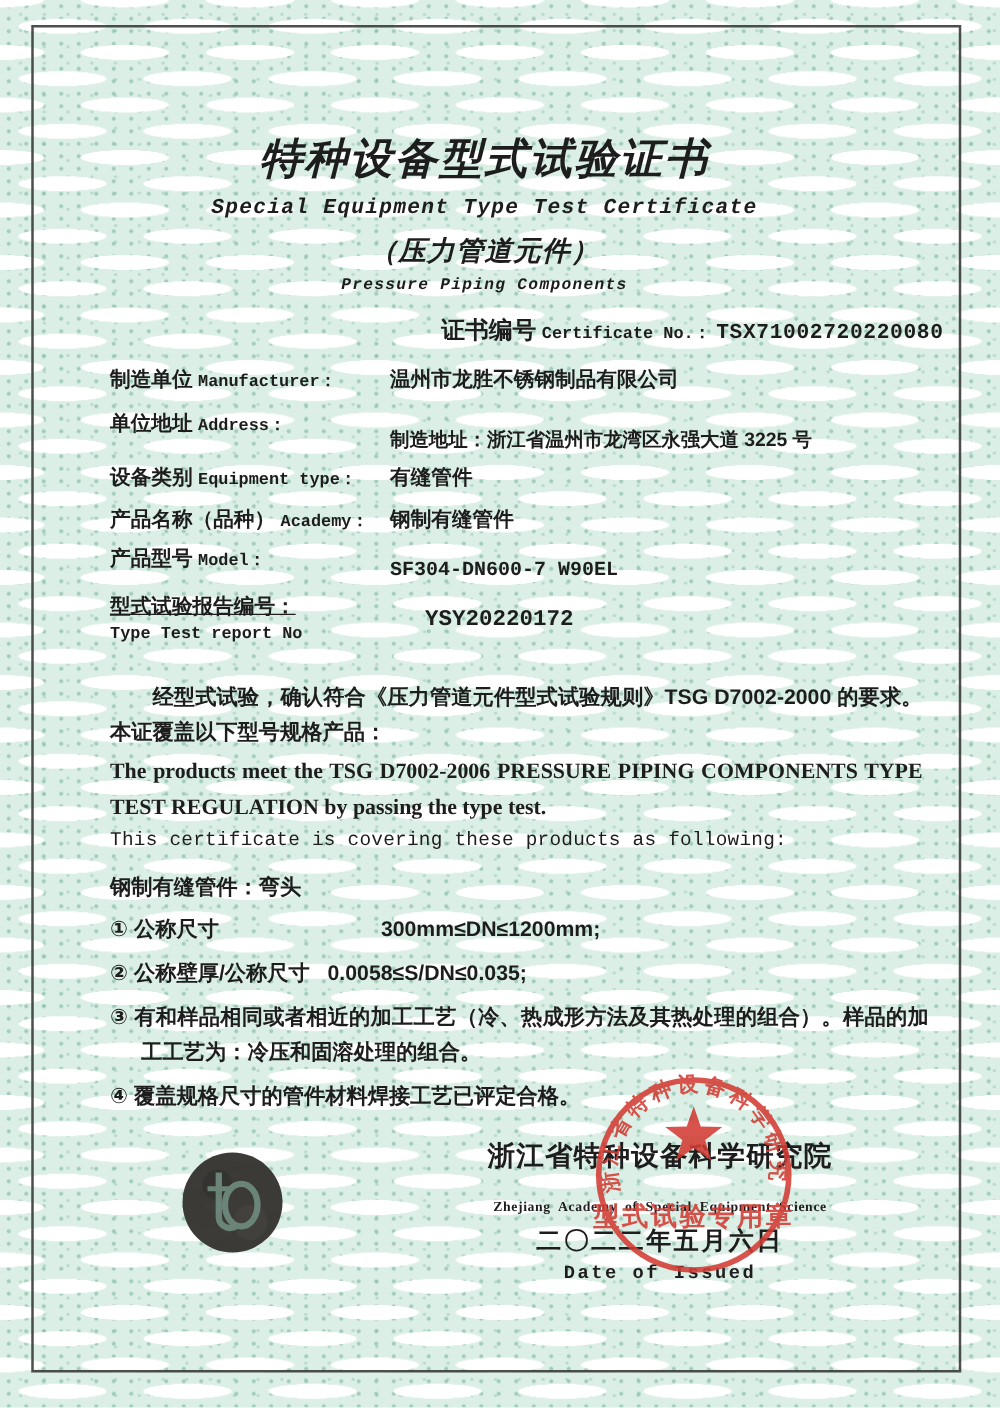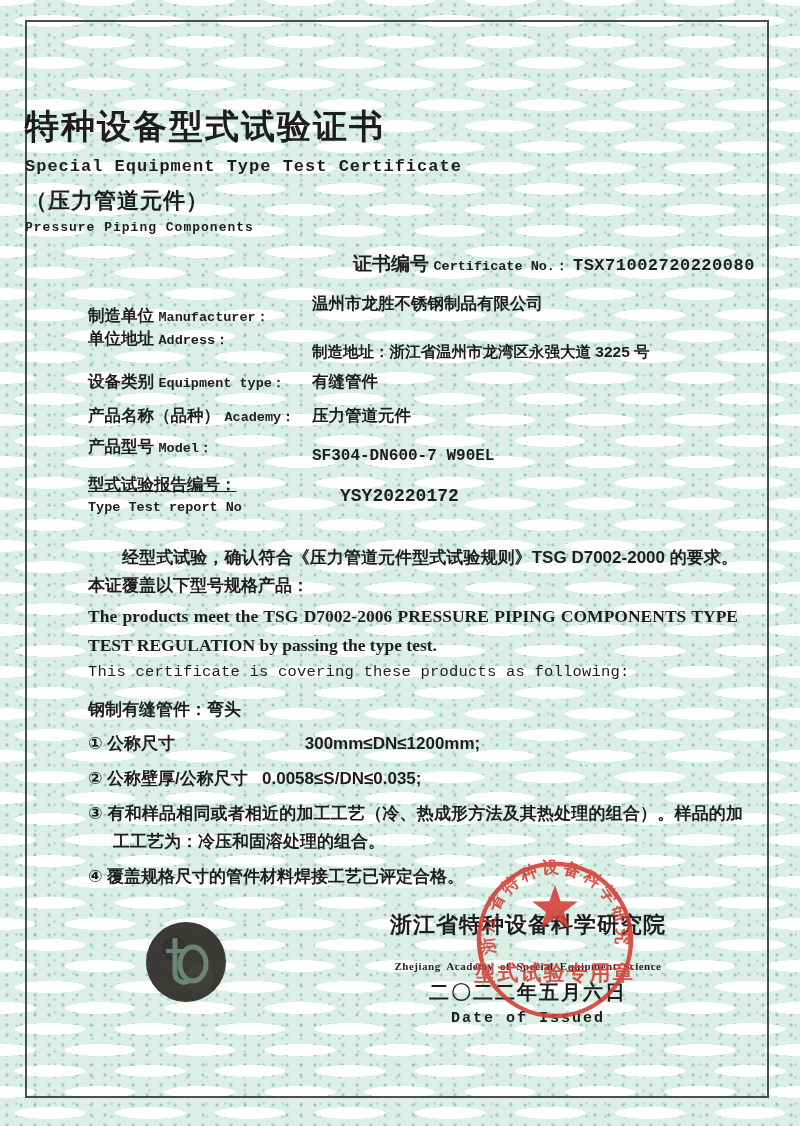--- a/index.html
+++ b/index.html
@@ -20,21 +20,21 @@
       radial-gradient(circle 1.6px at center, rgba(120,185,160,0.38) 0 1px, rgba(120,185,160,0) 1.6px);
     background-size:100px 42px,100px 42px,14px 10px,19px 13px;
     background-position:0 0,50px 21px,0 0,7px 5px;
   }
   .border-frame{
     position:absolute;left:25px;top:20px;width:744px;height:1078px;
     border:2px solid rgba(45,48,44,0.85);
     box-sizing:border-box;
   }
   .abs{position:absolute;}
-  .center-line{left:25px;width:725px;}
+  .center-line{left:25px;width:725px;text-align:center;font-style:italic;}
   .zh{font-family:"Liberation Sans","DejaVu Sans",sans-serif;}
   .mono{font-family:"Liberation Mono","DejaVu Sans Mono",monospace;}
   .serif{font-family:"Liberation Serif","DejaVu Serif",serif;}
 
   .title-zh{top:104px;font-size:34px;font-weight:800;letter-spacing:2px;}
   .title-en{top:157px;font-size:17px;font-weight:600;letter-spacing:1px;}
   .subtitle-zh{top:186px;font-size:22px;font-weight:700;letter-spacing:1px;}
   .subtitle-en{top:220px;font-size:13px;font-weight:600;letter-spacing:1px;}
 
   .cert-line{top:251px;left:353px;white-space:nowrap;}
@@ -77,21 +77,21 @@
   <div class="abs center-line title-en mono">Special Equipment Type Test Certificate</div>
   <div class="abs center-line subtitle-zh zh">（压力管道元件）</div>
   <div class="abs center-line subtitle-en mono">Pressure Piping Components</div>
 
   <div class="abs cert-line">
     <span class="zh-part zh">证书编号</span>
     <span class="en-part mono">Certificate No.：</span>
     <span class="no-part mono">TSX71002720220080</span>
   </div>
 
-  <div class="abs flabel" style="left:88px;top:305px;">
+  <div class="abs flabel" style="left:88px;top:293px;">
     <span class="zh-part zh">制造单位</span>
     <span class="en-part mono">Manufacturer：</span>
   </div>
   <div class="abs fvalue" style="left:312px;top:293px;">温州市龙胜不锈钢制品有限公司</div>
 
   <div class="abs flabel" style="left:88px;top:328px;">
     <span class="zh-part zh">单位地址</span>
     <span class="en-part mono">Address：</span>
   </div>
   <div class="abs fvalue" style="left:312px;top:342px;font-size:15.5px;">制造地址：浙江省温州市龙湾区永强大道 3225 号</div>
@@ -99,21 +99,21 @@
   <div class="abs flabel" style="left:88px;top:371px;">
     <span class="zh-part zh">设备类别</span>
     <span class="en-part mono">Equipment type：</span>
   </div>
   <div class="abs fvalue" style="left:312px;top:371px;">有缝管件</div>
 
   <div class="abs flabel" style="left:88px;top:405px;">
     <span class="zh-part zh">产品名称（品种）</span>
     <span class="en-part mono">Academy：</span>
   </div>
-  <div class="abs fvalue" style="left:312px;top:405px;">压力管道元件</div>
+  <div class="abs fvalue" style="left:312px;top:405px;">钢制有缝管件</div>
 
   <div class="abs flabel" style="left:88px;top:436px;">
     <span class="zh-part zh">产品型号</span>
     <span class="en-part mono">Model：</span>
   </div>
   <div class="abs fvalue mono" style="left:312px;top:447px;font-size:16px;">SF304-DN600-7 W90EL</div>
 
   <div class="abs flabel zh-part zh" style="left:88px;top:474px;font-size:16.5px;font-weight:700;text-decoration:underline;">型式试验报告编号：</div>
   <div class="abs flabel en-part mono" style="left:88px;top:500px;font-size:13.5px;font-weight:600;">Type Test report No</div>
   <div class="abs fvalue mono" style="left:340px;top:486px;font-size:18px;">YSY20220172</div>

